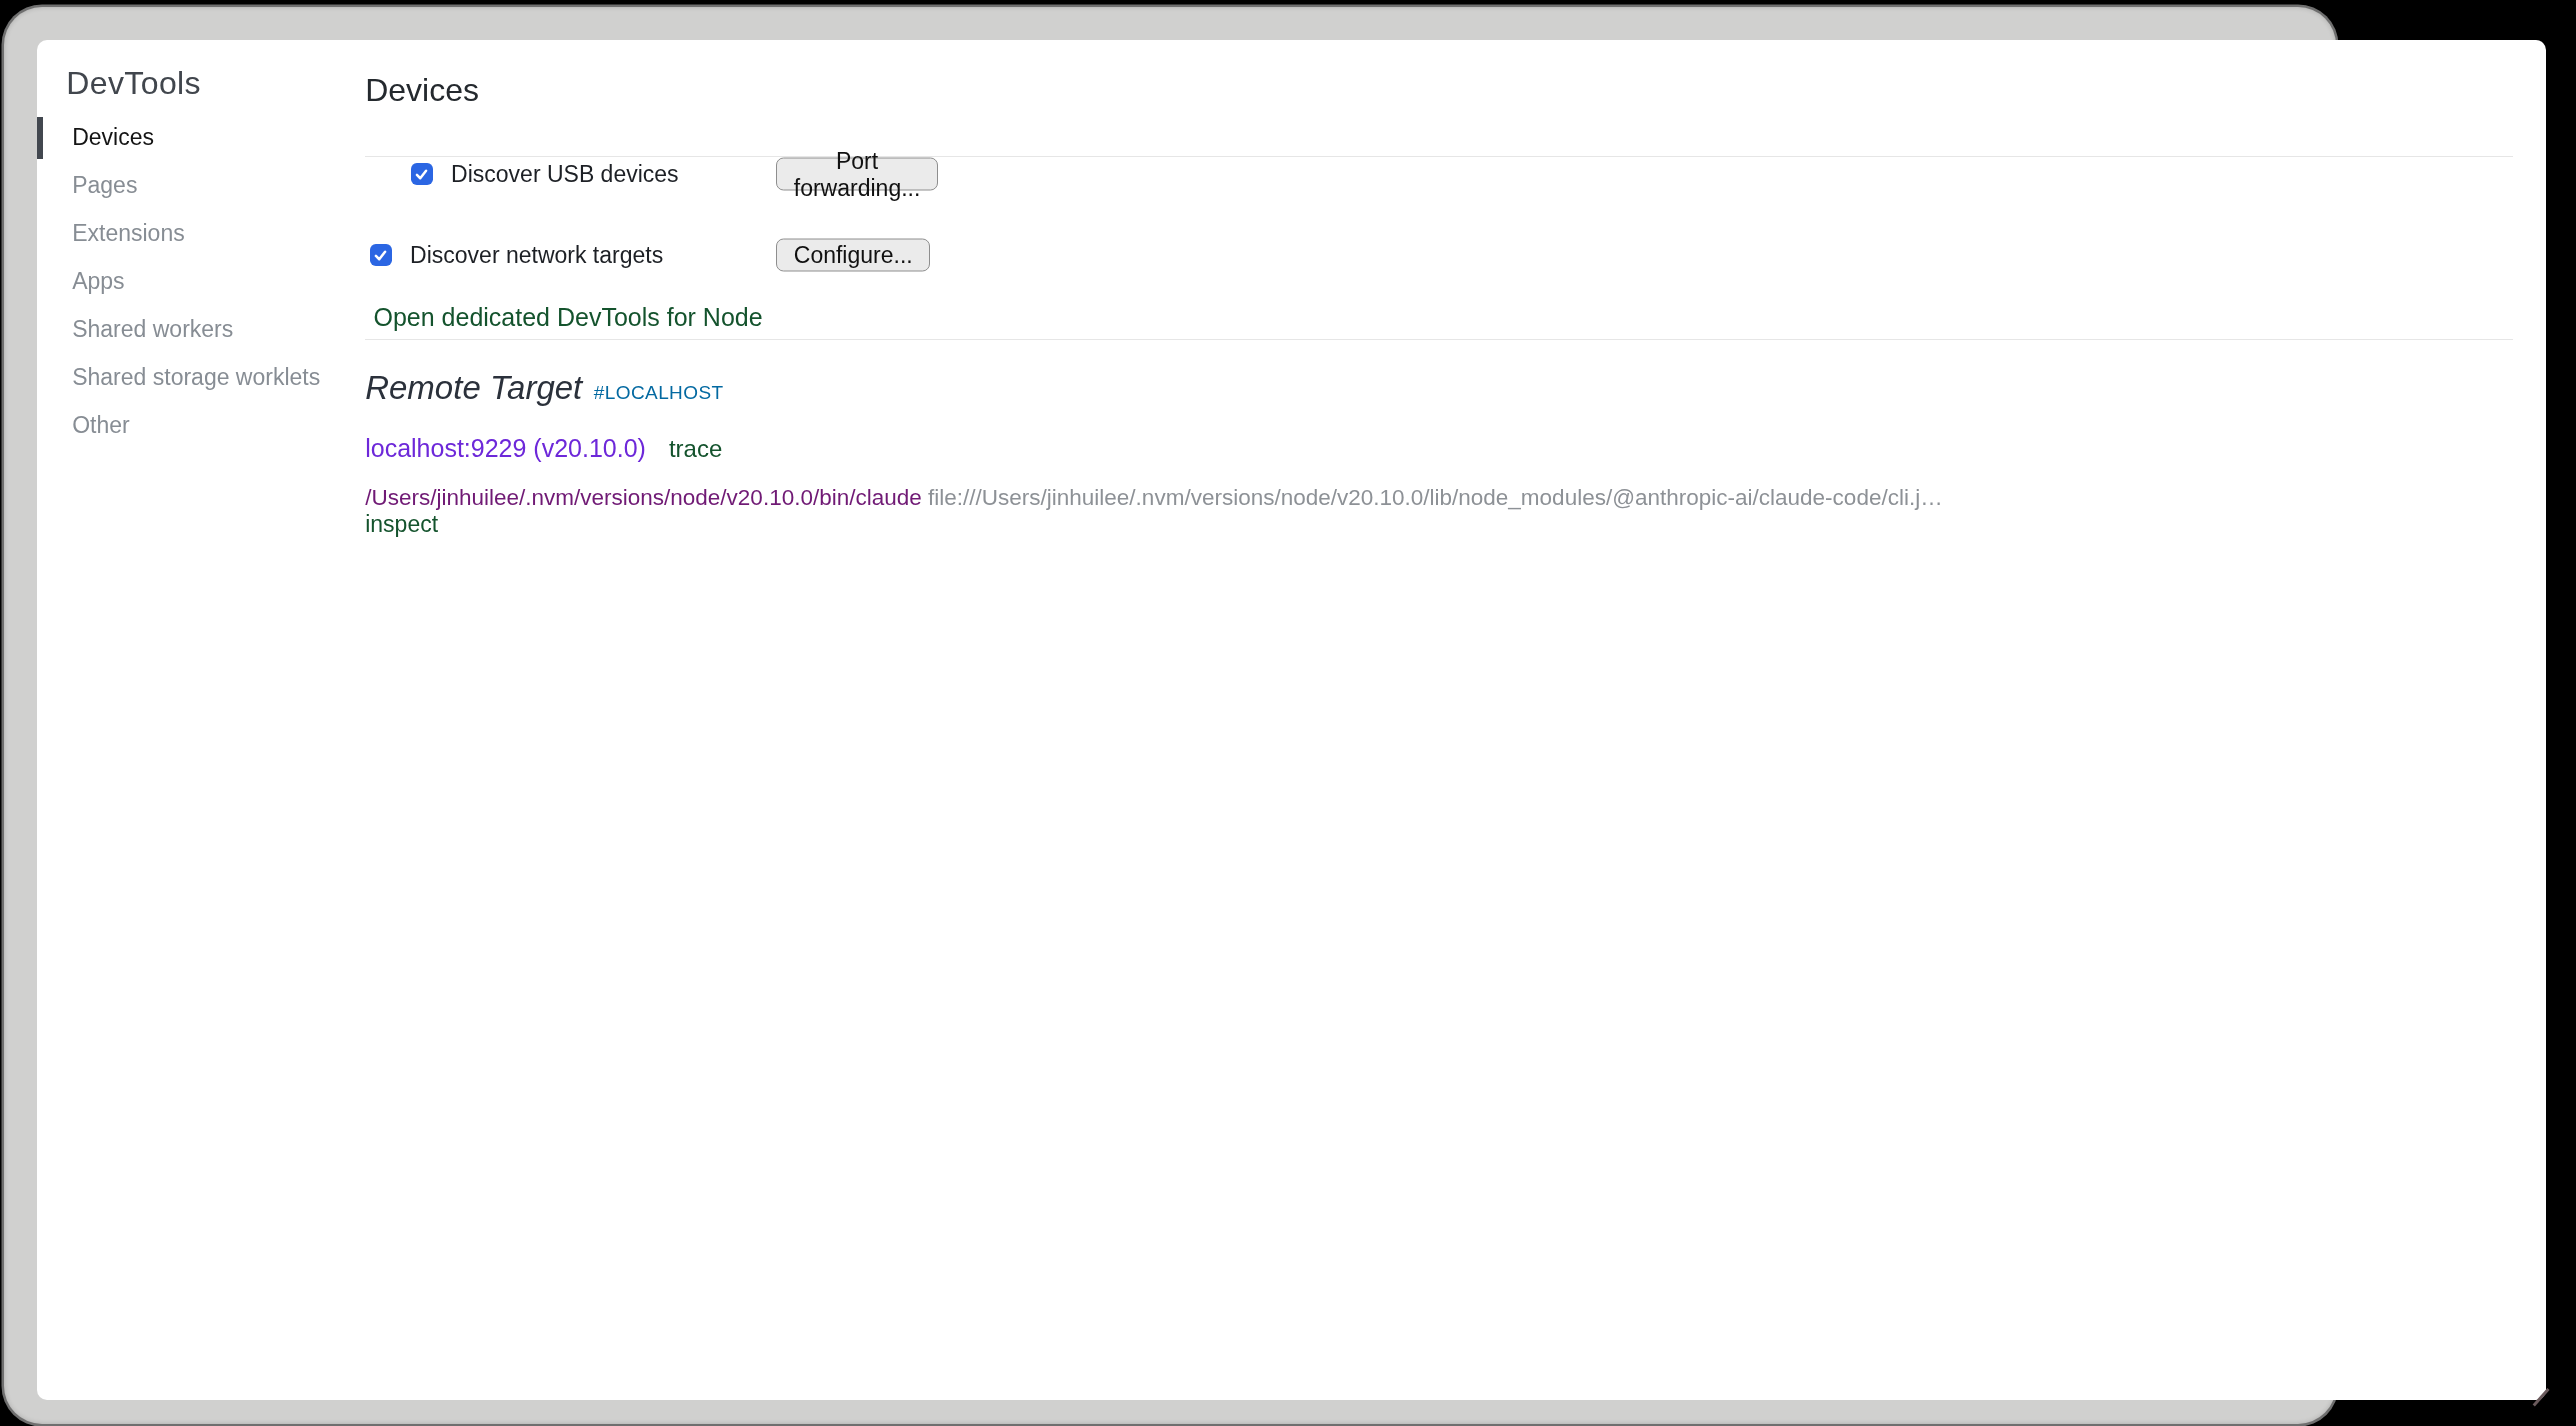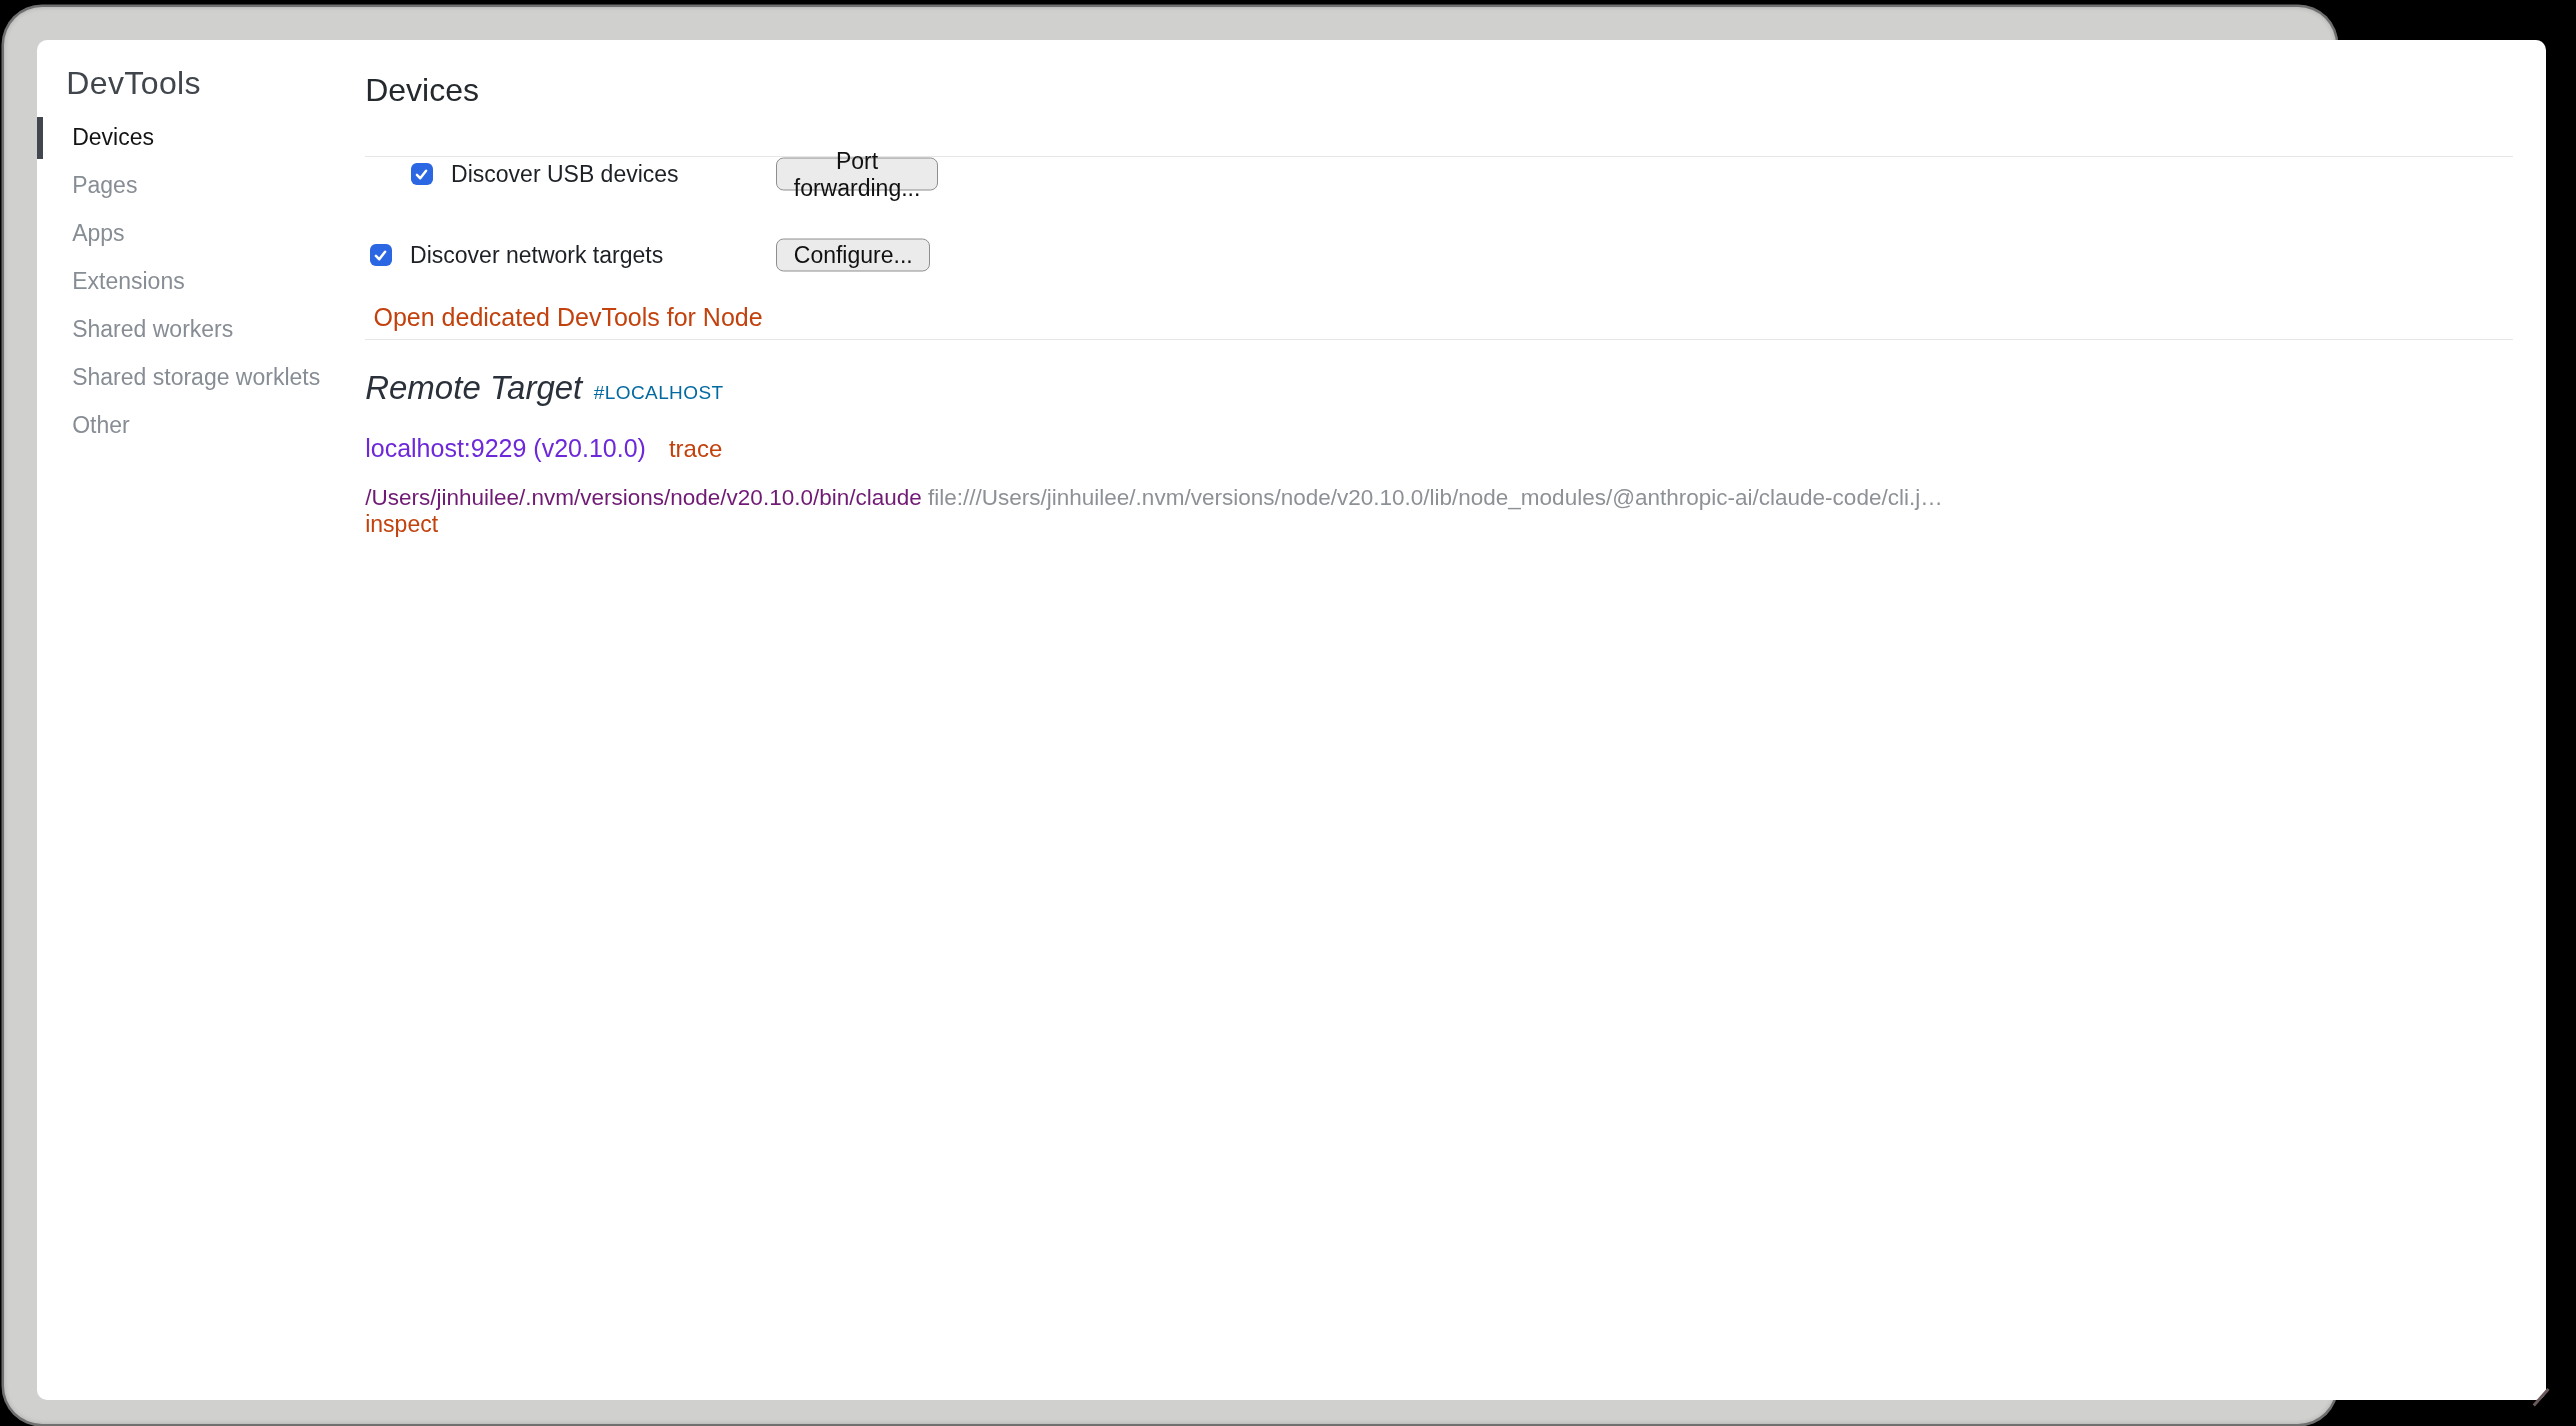--- a/index.html
+++ b/index.html
@@ -38,21 +38,21 @@
   .row-net { top:197px; }
   .checkbox { width:21.6px; height:21.6px; border-radius:5.8px; background:#2b66e3;
               display:flex; align-items:center; justify-content:center; flex:0 0 auto; }
   .checkbox svg { width:15px; height:15px; }
   .check-label { margin-left:18.3px; font-size:23px; color:#1d2025; }
   .btn { position:absolute; left:406px; top:50%; transform:translateY(-50%);
          height:33px; padding:0 16.6px; font-family:"Liberation Sans","DejaVu Sans",sans-serif;
          font-size:23px; color:#111; background:#ebebeb; border:1.7px solid #8e8e8e;
          border-radius:7.5px; display:flex; align-items:center; }
 
-  .link { color:#c2410c; cursor:pointer; }
+  .link { color:#14532d; cursor:pointer; }
   .node-link { position:absolute; left:8.3px; top:263px; font-size:25px; }
 
   .remote-heading-row { position:absolute; left:0; top:329px; display:flex; align-items:baseline; }
   .remote-heading { font-size:33px; color:#2b313b;font-style:italic; }
   .remote-tag { margin-left:11.6px; font-size:19px; color:#0369a1; letter-spacing:0.4px; }
 
   .target-line { position:absolute; left:0; top:394px; display:flex; align-items:baseline; }
   .target-title { font-size:25px; font-weight:normal; color:#6d28d9; }
   .trace-link { margin-left:23px; font-size:24px; }
 
@@ -71,24 +71,24 @@
     <div class="sidebar">
       <div class="sidebar-title">DevTools</div>
       <div class="nav">
         <div class="nav-item selected">
           <span>Devices</span>
         </div>
         <div class="nav-item">
           <span>Pages</span>
         </div>
         <div class="nav-item">
-          <span>Apps</span>
+          <span>Extensions</span>
         </div>
         <div class="nav-item">
-          <span>Extensions</span>
+          <span>Apps</span>
         </div>
         <div class="nav-item">
           <span>Shared workers</span>
         </div>
         <div class="nav-item">
           <span>Shared storage worklets</span>
         </div>
         <div class="nav-item">
           <span>Other</span>
         </div>

